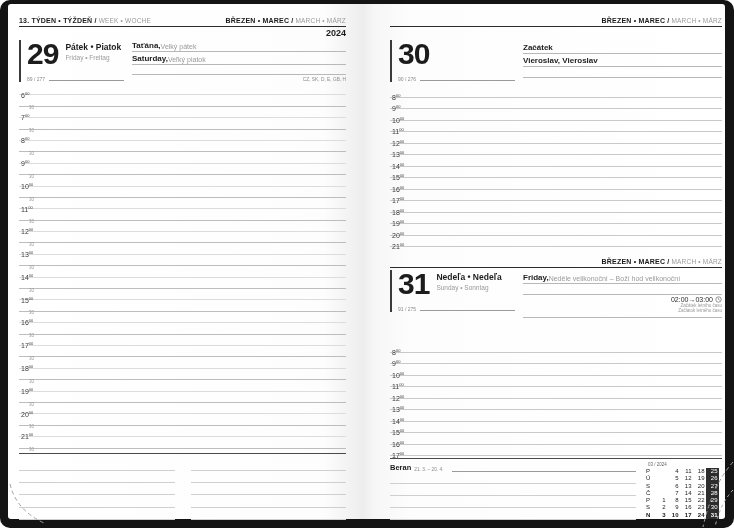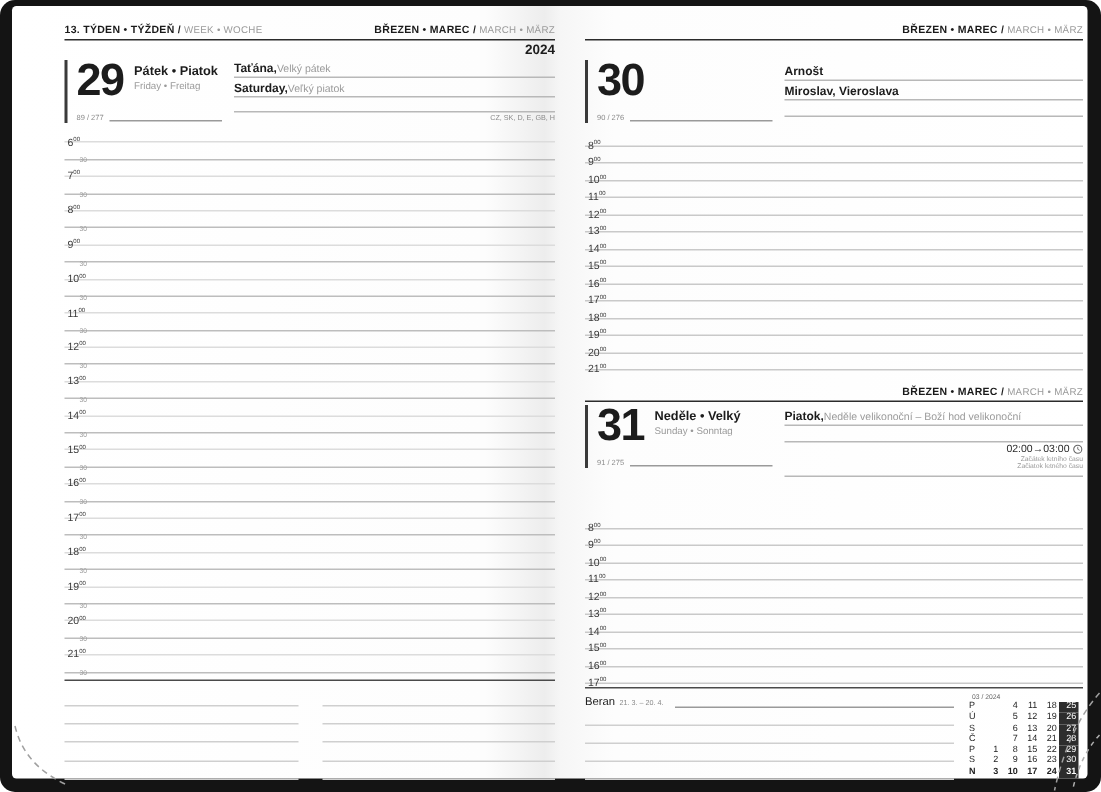--- a/index.html
+++ b/index.html
@@ -1,21 +1,21 @@
 <!DOCTYPE html>
 <html><head>
 <meta charset="utf-8">
 <style>
   html,body{margin:0;padding:0;width:734px;height:528px;overflow:hidden;background:#ffffff;
     font-family:"Liberation Sans","DejaVu Sans",sans-serif;color:#1c1c1c;}
   .book{position:absolute;inset:0;background:#141414;border-radius:10px;}
   .spread{position:absolute;left:8px;top:4px;right:9px;bottom:9px;border-radius:3px;
     background:linear-gradient(90deg,#ffffff 0%,#fdfdfd 44%,#ededed 49.5%,#f6f6f6 51%,#fdfdfd 56%,#ffffff 100%);}
   .pc{position:absolute;top:9px;}
-  .pl{left:35px;width:327px;}
+  .pl{left:11px;width:327px;}
   .pr{left:382px;width:332px;}
 
   
   .ph{display:flex;justify-content:space-between;align-items:flex-end;border-bottom:1.5px solid #2b2b2b;
       padding-bottom:2px;height:11px;font-size:7px;letter-spacing:.2px;white-space:nowrap;}
   .ph .b{font-weight:700;color:#1a1a1a;}
   .ph .l{color:#9a9a9a;font-size:6.5px;}
   .ph.single{justify-content:flex-end;}
   .ph2{margin-top:7px;}
   .year{text-align:right;font-weight:700;font-size:9px;height:13px;line-height:13px;}
@@ -61,21 +61,21 @@
   .thick{border-top:1.6px solid #4a4a4a;margin-top:4px;}
 
   
   .notes2{display:flex;gap:16px;margin-top:5px;}
   .notes2 > div{flex:1;}
   .note-line{height:11.3px;border-bottom:1px solid #cfcfcf;}
   .bottom-right{display:flex;margin-top:2px;}
   .br-left{flex:1;padding-right:10px;}
   .br-left .note-line{height:11px;}
   .zod{display:flex;align-items:flex-end;height:11px;}
-  .zod-name{font-size:7.5px;font-weight:400;}
+  .zod-name{font-size:7.5px;font-weight:700;}
   .zod-range{font-size:4.8px;color:#8a8a8a;margin-left:3px;padding-bottom:.5px;white-space:nowrap;}
   .zod-line{flex:1;border-bottom:1px solid #9a9a9a;margin-left:8px;}
 
   
   .cal{width:76px;margin-top:1px;}
   .cal-title{font-size:4.5px;color:#666;padding-left:2px;margin-bottom:1px;}
   .cal-row{display:flex;height:7.3px;line-height:7.3px;font-size:6px;}
   .cal-row.cal-bold{font-weight:700;}
   .cal-day{width:8px;color:#222;}
   .cal-cell{width:13px;text-align:right;padding-right:1.5px;box-sizing:border-box;color:#222;}
@@ -187,25 +187,25 @@
           <div class="day-main">
             <div class="day-num">30</div>
           </div>
           <div class="doy-row">
             <span>90 / 276</span>
             <span class="doy-line"></span>
           </div>
         </div>
         <div class="names">
           <div class="name-row">
-              <span class="n-bold">Arnošt</span>
+              <span class="n-bold">Začátek</span>
               <span class="n-light"></span>
             </div>
           <div class="name-row">
-              <span class="n-bold">Miroslav, Vieroslava</span>
+              <span class="n-bold">Vieroslav, Vieroslav</span>
               <span class="n-light"></span>
             </div>
           <div class="empty-row"></div>
         </div>
       </div>
 
       <div class="grid hourly" id="grid30" style="margin-top:4px;">
           <div class="slot hour"><span class="tl">8<sup>00</sup></span></div>
           <div class="slot hour"><span class="tl">9<sup>00</sup></span></div>
           <div class="slot hour"><span class="tl">10<sup>00</sup></span></div>
@@ -224,32 +224,32 @@
 
       <div class="ph single ph2">
         <span><span class="b">BŘEZEN • MAREC /</span><span class="l"> MARCH • MÄRZ</span></span>
       </div>
 
       <div class="day" style="margin-top:2px;min-height:62px;margin-bottom:9px;">
         <div class="day-left" style="height:42px;">
           <div class="day-main">
             <div class="day-num">31</div>
             <div class="day-titles">
-              <div class="t1">Neděle • Velký</div>
+              <div class="t1">Nedeľa • Nedeľa</div>
               <div class="t2">Sunday • Sonntag</div>
             </div>
           </div>
           <div class="doy-row">
             <span>91 / 275</span>
             <span class="doy-line"></span>
           </div>
         </div>
         <div class="names">
           <div class="name-row">
-              <span class="n-bold">Piatok,</span>
+              <span class="n-bold">Friday,</span>
               <span class="n-light"> Neděle velikonoční – Boží hod velikonoční</span>
             </div>
           <div class="empty-row"></div>
           <div class="tc">
             <div class="tc-range">
               <span>02:00→03:00</span>
               <svg width="7" height="7" viewBox="0 0 7 7">
                   <circle cx="3.5" cy="3.5" r="2.7" fill="none" stroke="#666" stroke-width="0.7"></circle>
                   <path d="M3.5 1.9 L3.5 3.5 L4.8 4.2" fill="none" stroke="#666" stroke-width="0.6"></path>
                 </svg>

